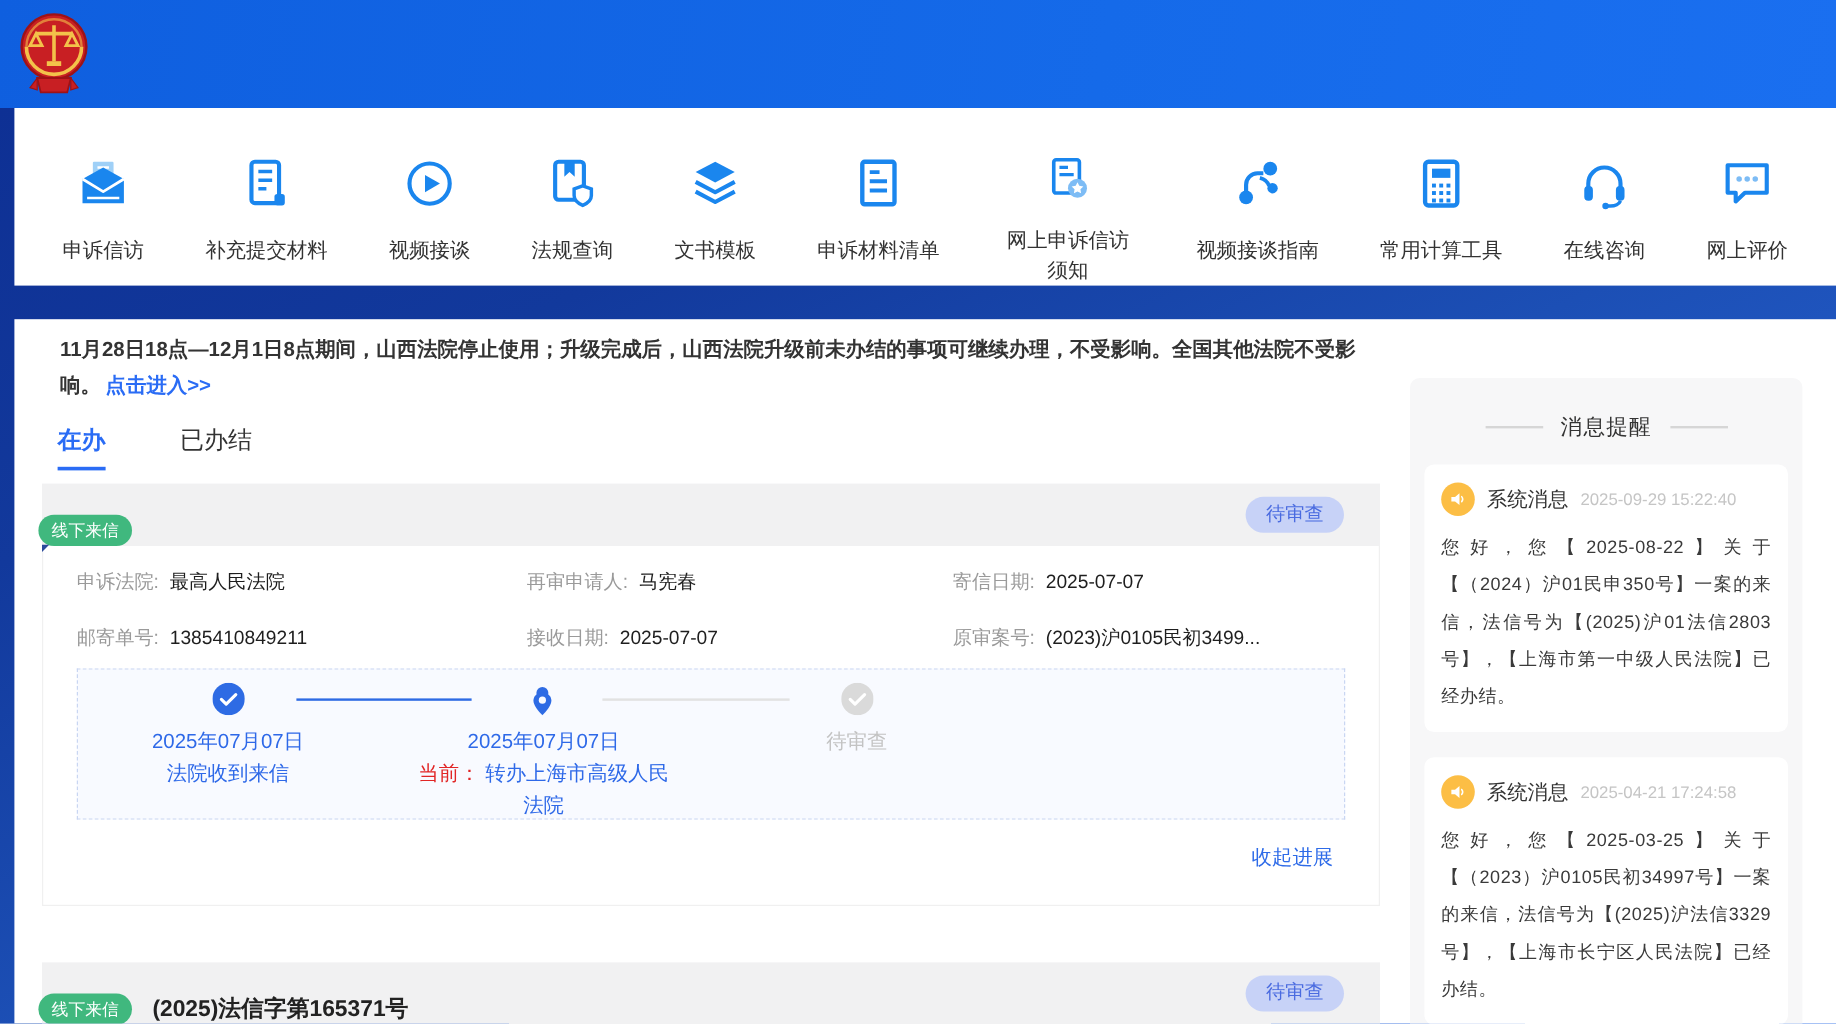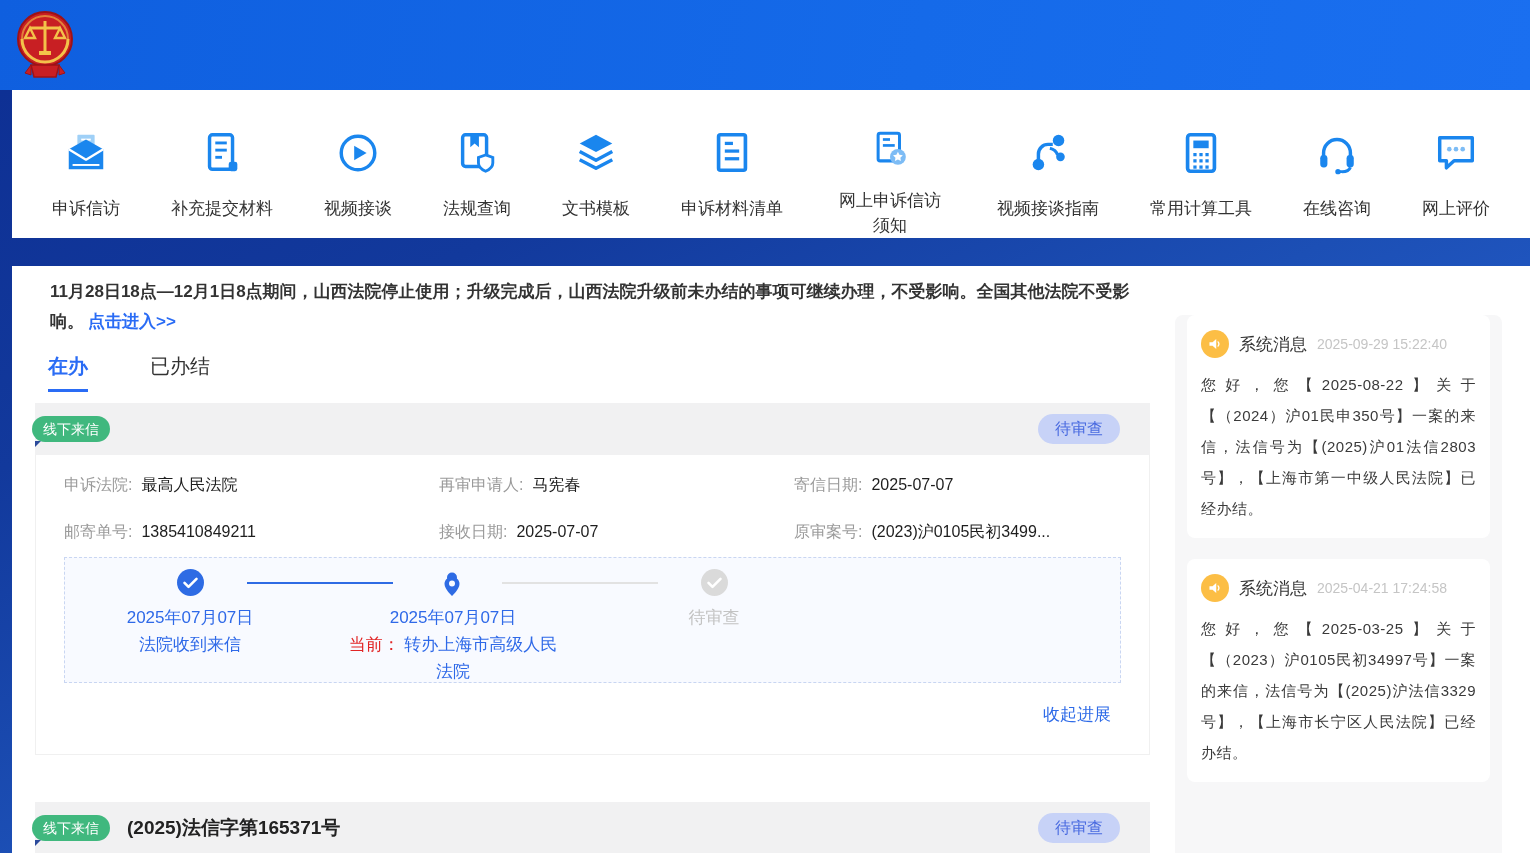--- a/index.html
+++ b/index.html
@@ -45,21 +45,21 @@
     font-size:17px; font-weight:bold; color:#333; line-height:30px;
   }
   .notice-link { color:#2a6cf5; cursor:pointer; margin-left:4px; }
   .tabs { margin:16px 0 0 13px; display:flex; gap:62px; }
   .tab { font-size:20px; color:#333; padding-bottom:9px; cursor:pointer; border-bottom:3px solid transparent; }
   .tab.active { color:#2a6cf5; border-bottom-color:#2a6cf5; font-weight:bold; }
   
   .case-card { margin-top:11px; }
   .case-card.second { margin-top:47px; }
   .case-header {
-    height:52px; background:#f1f1f2; display:flex; align-items:center;
+    height:52px; background:#f1f1f2; display:flex; align-items:flex-end;
     position:relative; cursor:pointer;
   }
   .case-tag {
     position:relative; margin-left:-3px; flex:0 0 auto;
     background:#40b87e; color:#fff; font-size:14px;
     padding:6px 11px; border-radius:15px; line-height:1;
   }
   .case-tag::after {
     content:""; position:absolute; left:3px; bottom:-5px;
     width:0; height:0;
@@ -350,20 +350,25 @@
         <span class="case-tag">线下来信</span>
         <span class="case-title">(2025)法信字第165371号</span>
         <span class="status-pill">待审查</span>
       </div>
 
     </div>
 
   </div>
 
   <div class="sidebar">
+    <div class="sidebar-title-row">
+      <span class="title-dash"></span>
+      <span class="sidebar-title">消息提醒</span>
+      <span class="title-dash"></span>
+    </div>
 
     <div class="msg-card">
       <div class="msg-head">
         <span class="msg-icon">
           <svg width="16" height="16" viewBox="0 0 26 26">
             <polygon points="4,10 9,10 15,5 15,21 9,16 4,16" fill="#fff"></polygon>
             <path d="M18 9.5 a5.5 5.5 0 0 1 0 7" fill="none" stroke="#fff" stroke-width="2" stroke-linecap="round"></path>
           </svg>
         </span>
         <span class="msg-type">系统消息</span>

